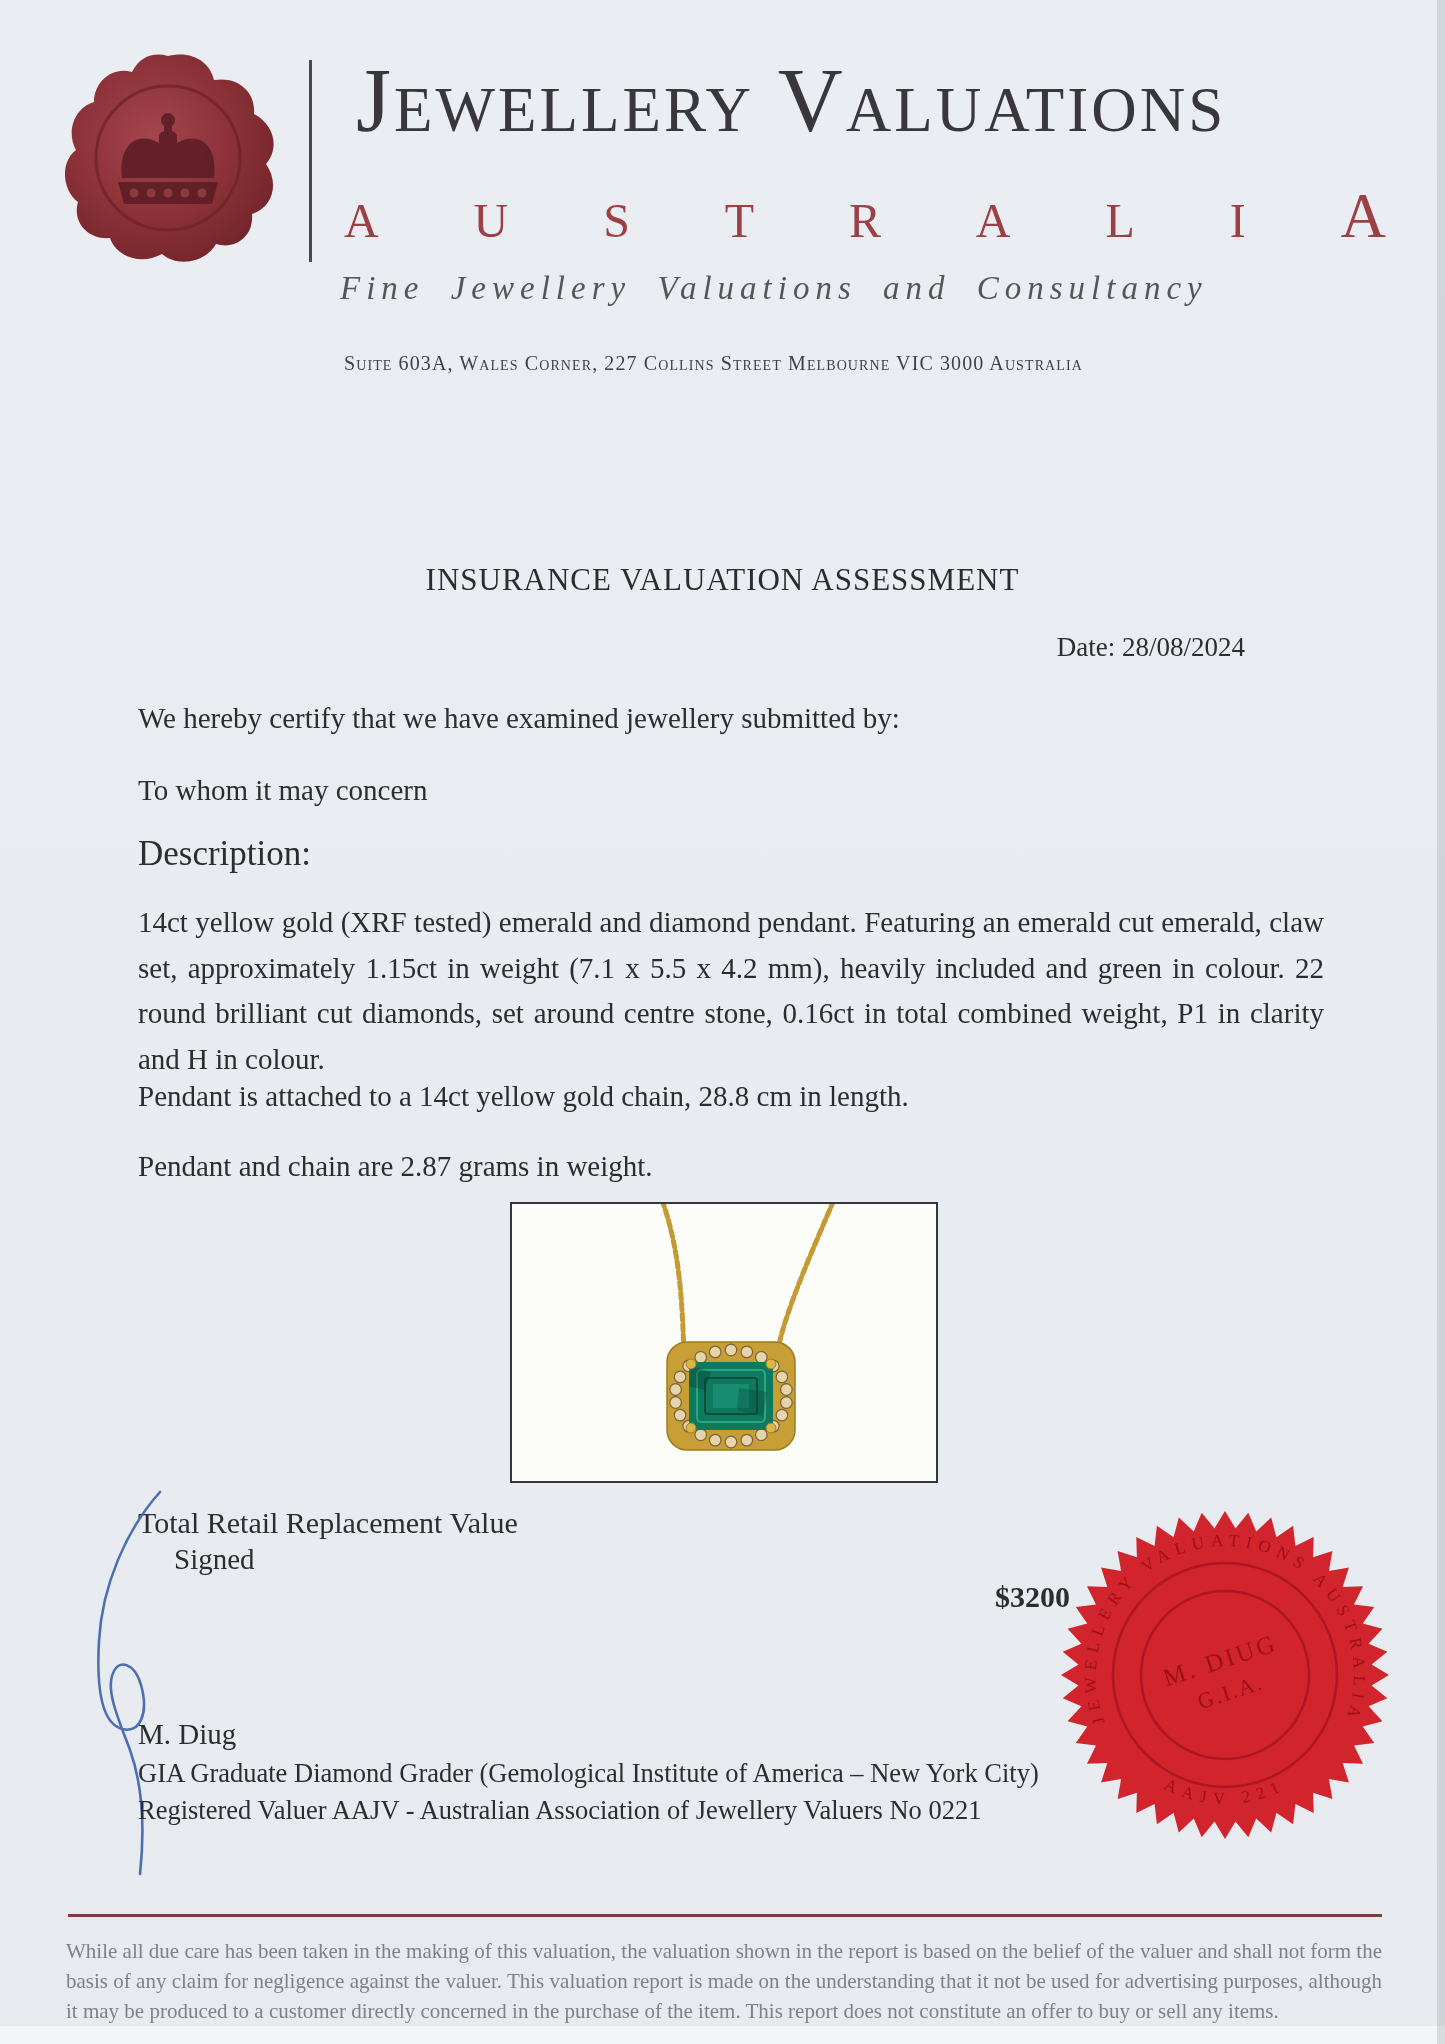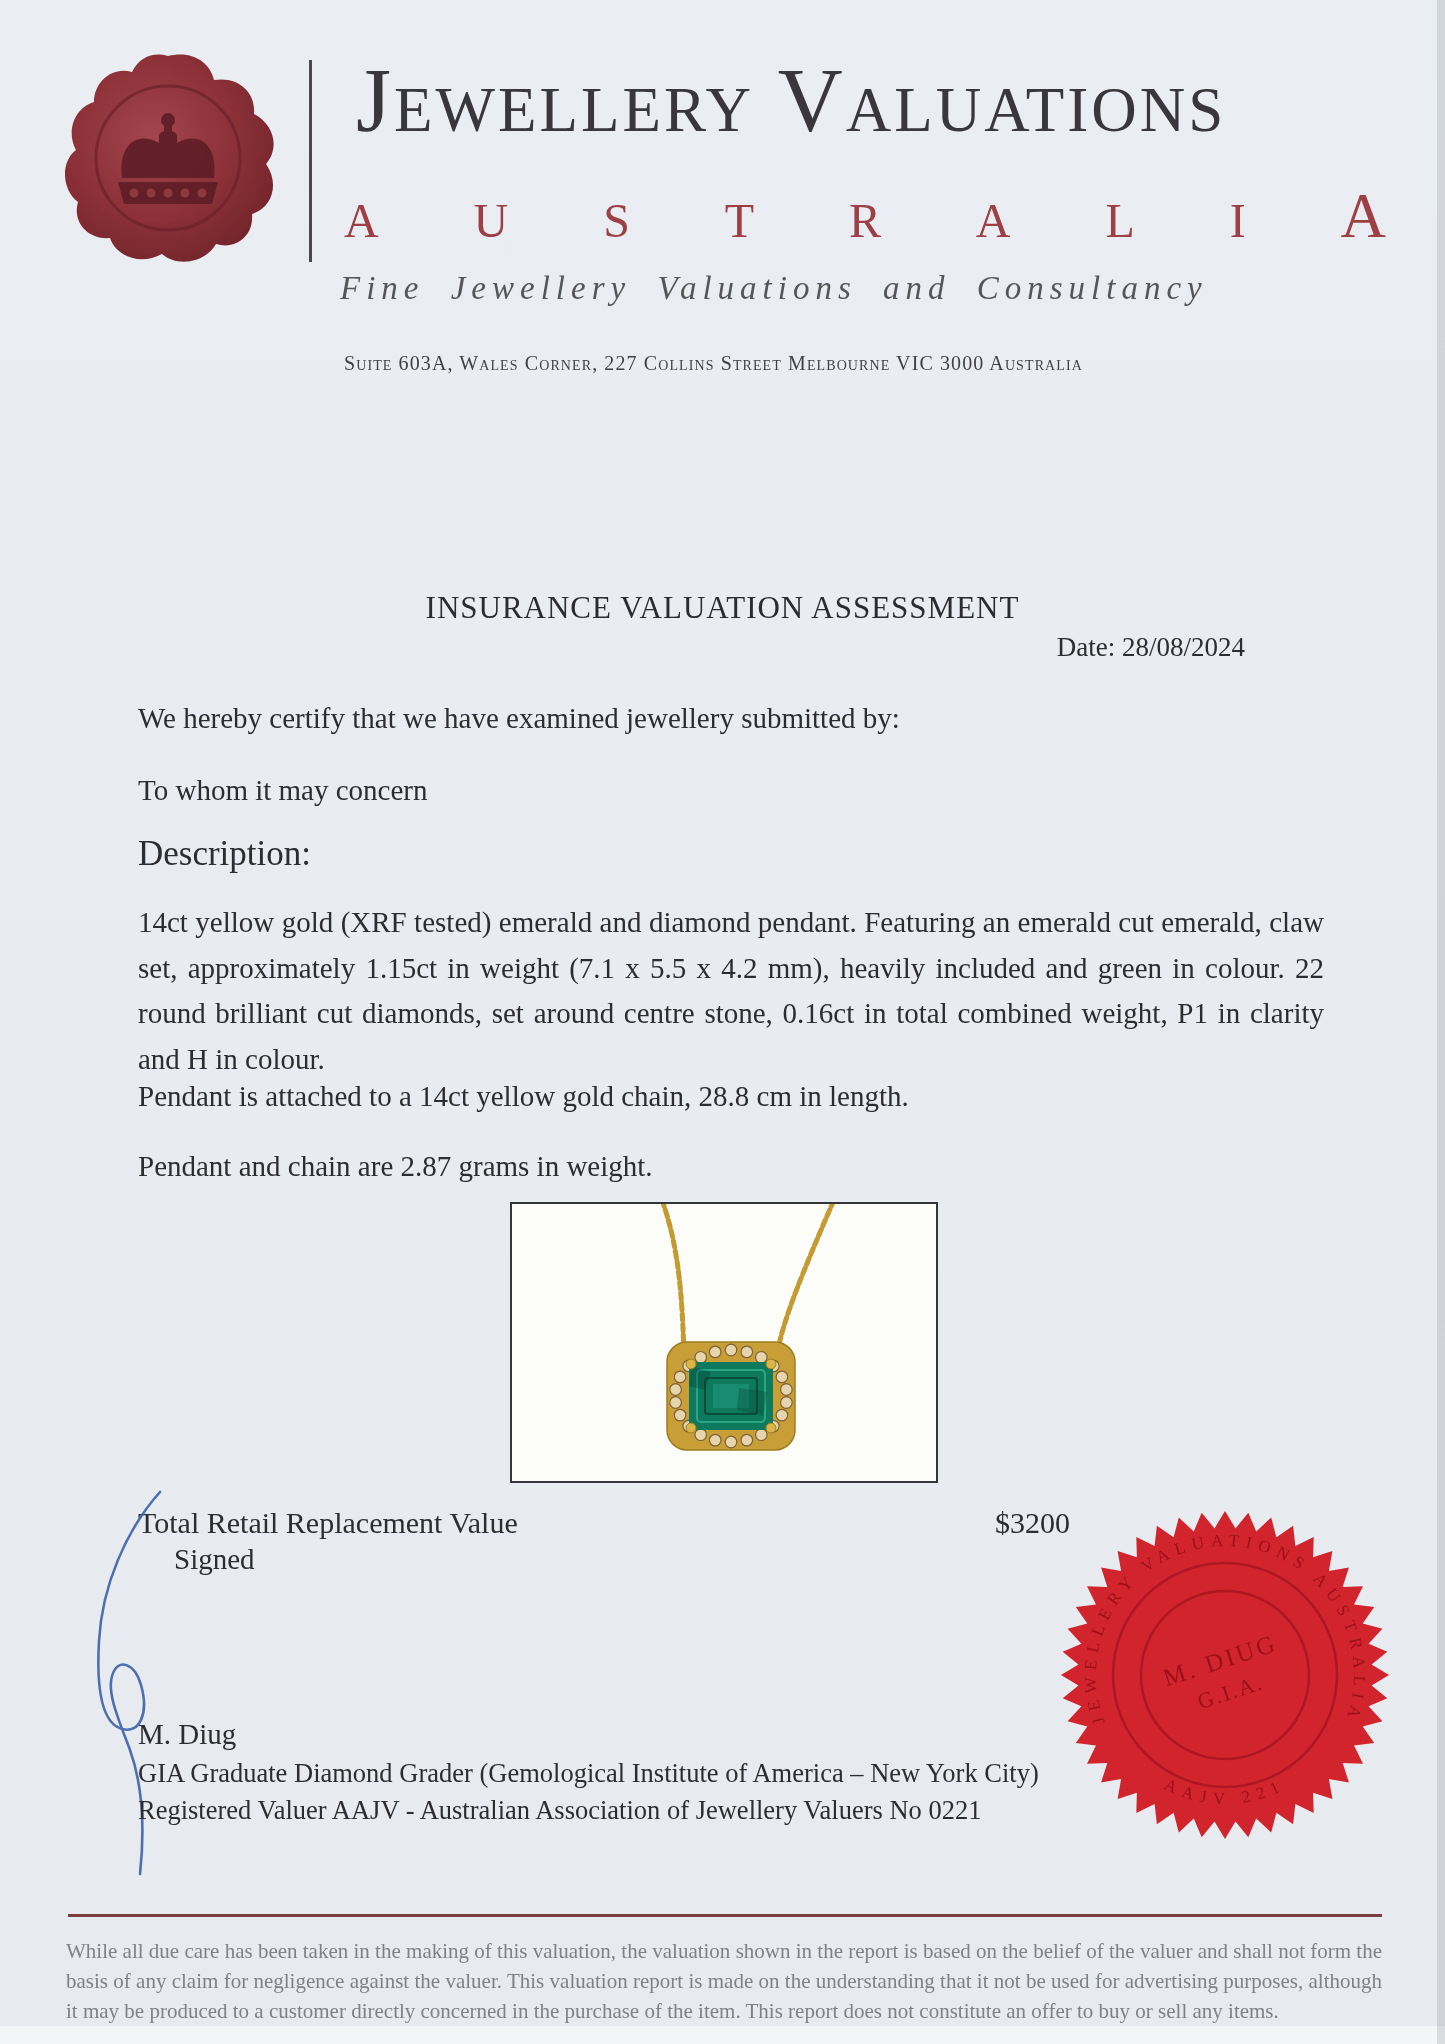--- a/index.html
+++ b/index.html
@@ -27,39 +27,39 @@
   #address-line{
     left:344px;top:352px;font-size:20px;letter-spacing:1.1px;color:#414145;
     font-variant:small-caps;white-space:nowrap;
   }
   #contact-line{
     left:344px;top:396px;font-size:20.5px;letter-spacing:.6px;color:#414145;
     font-variant:small-caps;white-space:nowrap;
   }
   #contact-line .pipe{color:#ae3b3e;padding:0 11px;font-variant:normal;}
   
-  #doc-title{left:0;right:0;top:590px;text-align:center;font-size:31px;letter-spacing:1px;color:#2c2c2f;}
+  #doc-title{left:0;right:0;top:562px;text-align:center;font-size:31px;letter-spacing:1px;color:#2c2c2f;}
   #doc-date{right:200px;top:632px;font-size:27px;}
   #certify-line{left:138px;top:702px;font-size:29px;}
   #addressee-line{left:138px;top:774px;font-size:29px;}
   #description-heading{left:138px;top:834px;font-size:35px;}
   #description-paragraph{
     left:138px;top:900px;width:1186px;font-size:29px;line-height:45.5px;
     text-align:justify;
   }
   #chain-line{left:138px;top:1080px;font-size:29px;}
   #weight-line{left:138px;top:1150px;font-size:29px;}
   
   #pendant-photo-frame{
     left:510px;top:1202px;width:428px;height:281px;background:#fcfcf8;
     border:2px solid #35353a;box-sizing:border-box;
   }
   
   #value-label{left:138px;top:1506px;font-size:30px;font-weight:normal;}
-  #value-amount{left:995px;top:1506px;font-size:30px;font-weight:normal;}
+  #value-amount{left:995px;top:1580px;font-size:30px;font-weight:bold;}
   #signed-label{left:138px;top:1543px;font-size:29px;margin-left:36px;}
   #signature-stroke{left:82px;top:1486px;}
   #valuer-name{left:138px;top:1718px;font-size:29px;}
   #credential-line-1{left:138px;top:1758px;font-size:26.5px;}
   #credential-line-2{left:138px;top:1795px;font-size:26.5px;}
   
   #red-seal{left:1058px;top:1508px;}
   
   #footer-rule{left:68px;top:1914px;width:1314px;height:3px;background:#7c3c40;}
   #footer-disclaimer{

